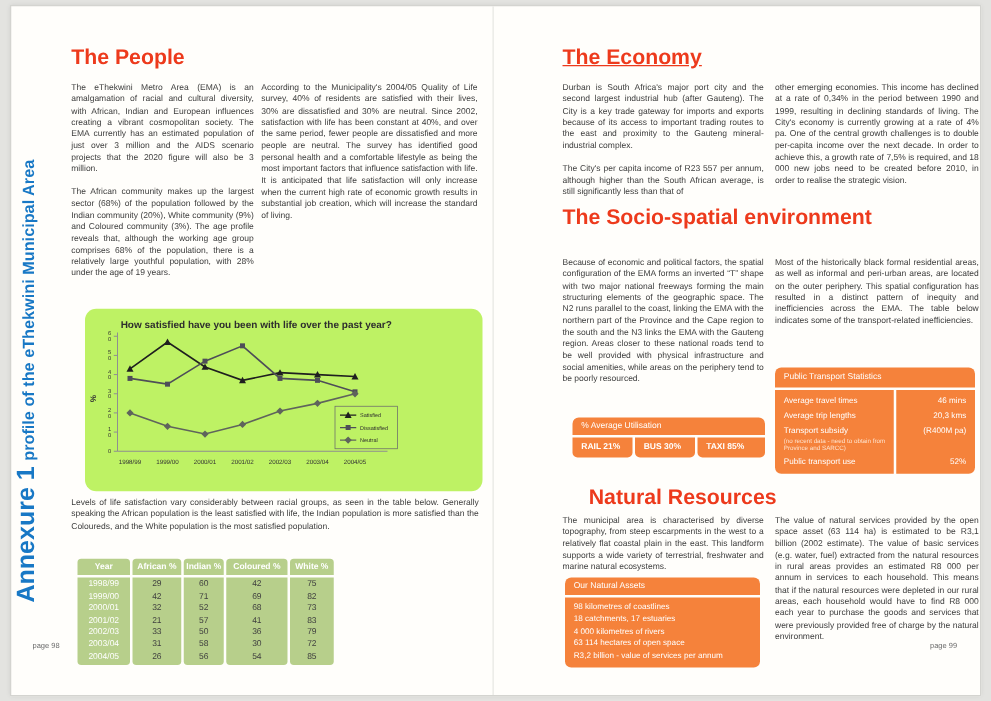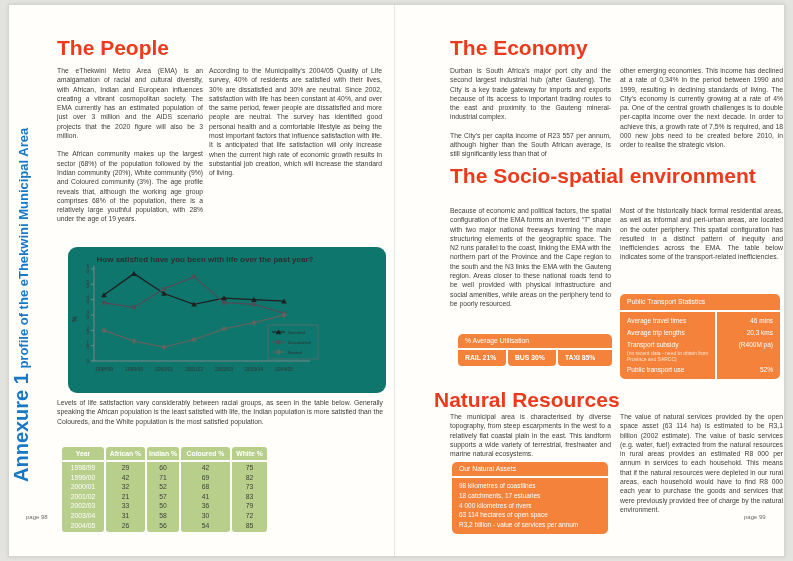--- a/index.html
+++ b/index.html
@@ -2,34 +2,34 @@
 <html><head>
 <meta charset="utf-8">
 <style>
   * { margin:0; padding:0; box-sizing:border-box; }
   body { font-family:"Liberation Sans", sans-serif; background:#cfcfcd; }
   .canvas { position:relative; width:793px; height:561px; background:#e3e3e0; overflow:hidden; }
   .spread { position:absolute; left:8px; top:4px; width:777px; height:553px;
             background:#fffefb; border:1px solid #d4d4d0; box-shadow:0 0 4px rgba(0,0,0,.10); }
   .seam { position:absolute; left:394px; top:5px; width:1px; height:551px; background:#e8e8e3; }
 
-  .heading { position:absolute; font-size:21px; font-weight:bold; color:#ed3a1c; white-space:nowrap; }
+  .heading { position:absolute; font-size:17px; font-weight:bold; color:#ed3a1c; white-space:nowrap; }
   .body-text { position:absolute; font-size:6.8px; line-height:9.3px; color:#3c3c3c; text-align:justify; }
   .para { margin:0 0 9px 0; }
 
   .sidebar-title { position:absolute; left:10px; top:482px; transform:rotate(-90deg);
                    transform-origin:0 0; white-space:nowrap; color:#1878c5; }
   .sidebar-title .annexure { font-size:20px; font-weight:bold; }
   .sidebar-title .subtitle { font-size:13px; font-weight:bold; }
 
   .page-num { position:absolute; font-size:6px; color:#6b6b6b; }
 
   
   .chart-panel { position:absolute; left:68px; top:247px; width:318px; height:146px;
-                 background:#0f766e; border-radius:9px; }
+                 background:#bef264; border-radius:9px; }
 
   
   .people-table { position:absolute; left:62px; top:447px; display:grid;
                   grid-template-columns:42px 39px 32px 49px 35px; column-gap:2px; row-gap:2px; }
   .g-th { height:13px; line-height:13px; background:#b7cf8b; color:#fff; font-size:6.8px;
           font-weight:bold; text-align:center; border-radius:3px 3px 0 0; }
   .g-col { background:#b7cf8b; border-radius:0 0 3px 3px; padding:1px 0 2px 0; }
   .g-cell { height:9.6px; line-height:9.6px; text-align:center; font-size:6.8px; color:#3f3f3f; }
   .g-cell.year { color:#fff; }
 
@@ -187,21 +187,21 @@
         <div class="g-cell">75</div>
         <div class="g-cell">82</div>
         <div class="g-cell">73</div>
         <div class="g-cell">83</div>
         <div class="g-cell">79</div>
         <div class="g-cell">72</div>
         <div class="g-cell">85</div>
       </div>
     </div>
 
-  <div class="heading" style="left:450px; top:36px;">The Economy</div>
+  <div class="heading" style="left:450px; top:36px;text-decoration:underline;">The Economy</div>
   <div class="body-text" style="left:450px; top:66px; width:161px;">
     <p class="para">Durban is South Africa's major port city and the second largest industrial hub (after Gauteng). The City is a key trade gateway for imports and exports because of its access to important trading routes to the east and proximity to the Gauteng mineral-industrial complex.</p>
     <p class="para">The City's per capita income of R23 557 per annum, although higher than the South African average, is still significantly less than that of</p>
   </div>
   <div class="body-text" style="left:620px; top:66px; width:163px;">
     <p class="para">other emerging economies. This income has declined at a rate of 0,34% in the period between 1990 and 1999, resulting in declining standards of living. The City's economy is currently growing at a rate of 4% pa. One of the central growth challenges is to double per-capita income over the next decade. In order to achieve this, a growth rate of 7,5% is required, and 18 000 new jobs need to be created before 2010, in order to realise the strategic vision.</p>
   </div>
 
   <div class="heading" style="left:450px; top:164px;">The Socio-spatial environment</div>
   <div class="body-text" style="left:450px; top:206px; width:161px;">Because of economic and political factors, the spatial configuration of the EMA forms an inverted “T” shape with two major national freeways forming the main structuring elements of the geographic space.  The N2 runs parallel to the coast, linking the EMA with the northern part of the Province and the Cape region to the south and the N3 links the EMA with the Gauteng region. Areas closer to these national roads tend to be well provided with physical infrastructure and social amenities, while areas on the periphery tend to be poorly resourced.</div>
@@ -229,21 +229,21 @@
       <div class="pt-right">
         <div class="pt-row">46 mins</div>
         <div class="pt-row">20,3 kms</div>
         <div class="pt-row">(R400M pa)</div>
         <div class="pt-note"></div>
         <div class="pt-row">52%</div>
       </div>
     </div>
   </div>
 
-  <div class="heading" style="left:434px; top:388px;">Natural Resources</div>
+  <div class="heading" style="left:471px; top:388px;">Natural Resources</div>
   <div class="body-text" style="left:450px; top:412px; width:161px;">The municipal area is characterised by diverse topography, from steep escarpments in the west to a relatively flat coastal plain in the east. This landform supports a wide variety of terrestrial, freshwater and marine natural ecosystems.</div>
 
   <div class="assets-block">
     <div class="o-header">Our Natural Assets</div>
     <div class="assets-body">
       <div class="a-item">98 kilometres of coastlines</div>
       <div class="a-item">18 catchments, 17 estuaries</div>
       <div class="a-item">4 000 kilometres of rivers</div>
       <div class="a-item">63 114 hectares of open space</div>
       <div class="a-item">R3,2 billion - value of services per annum</div>

